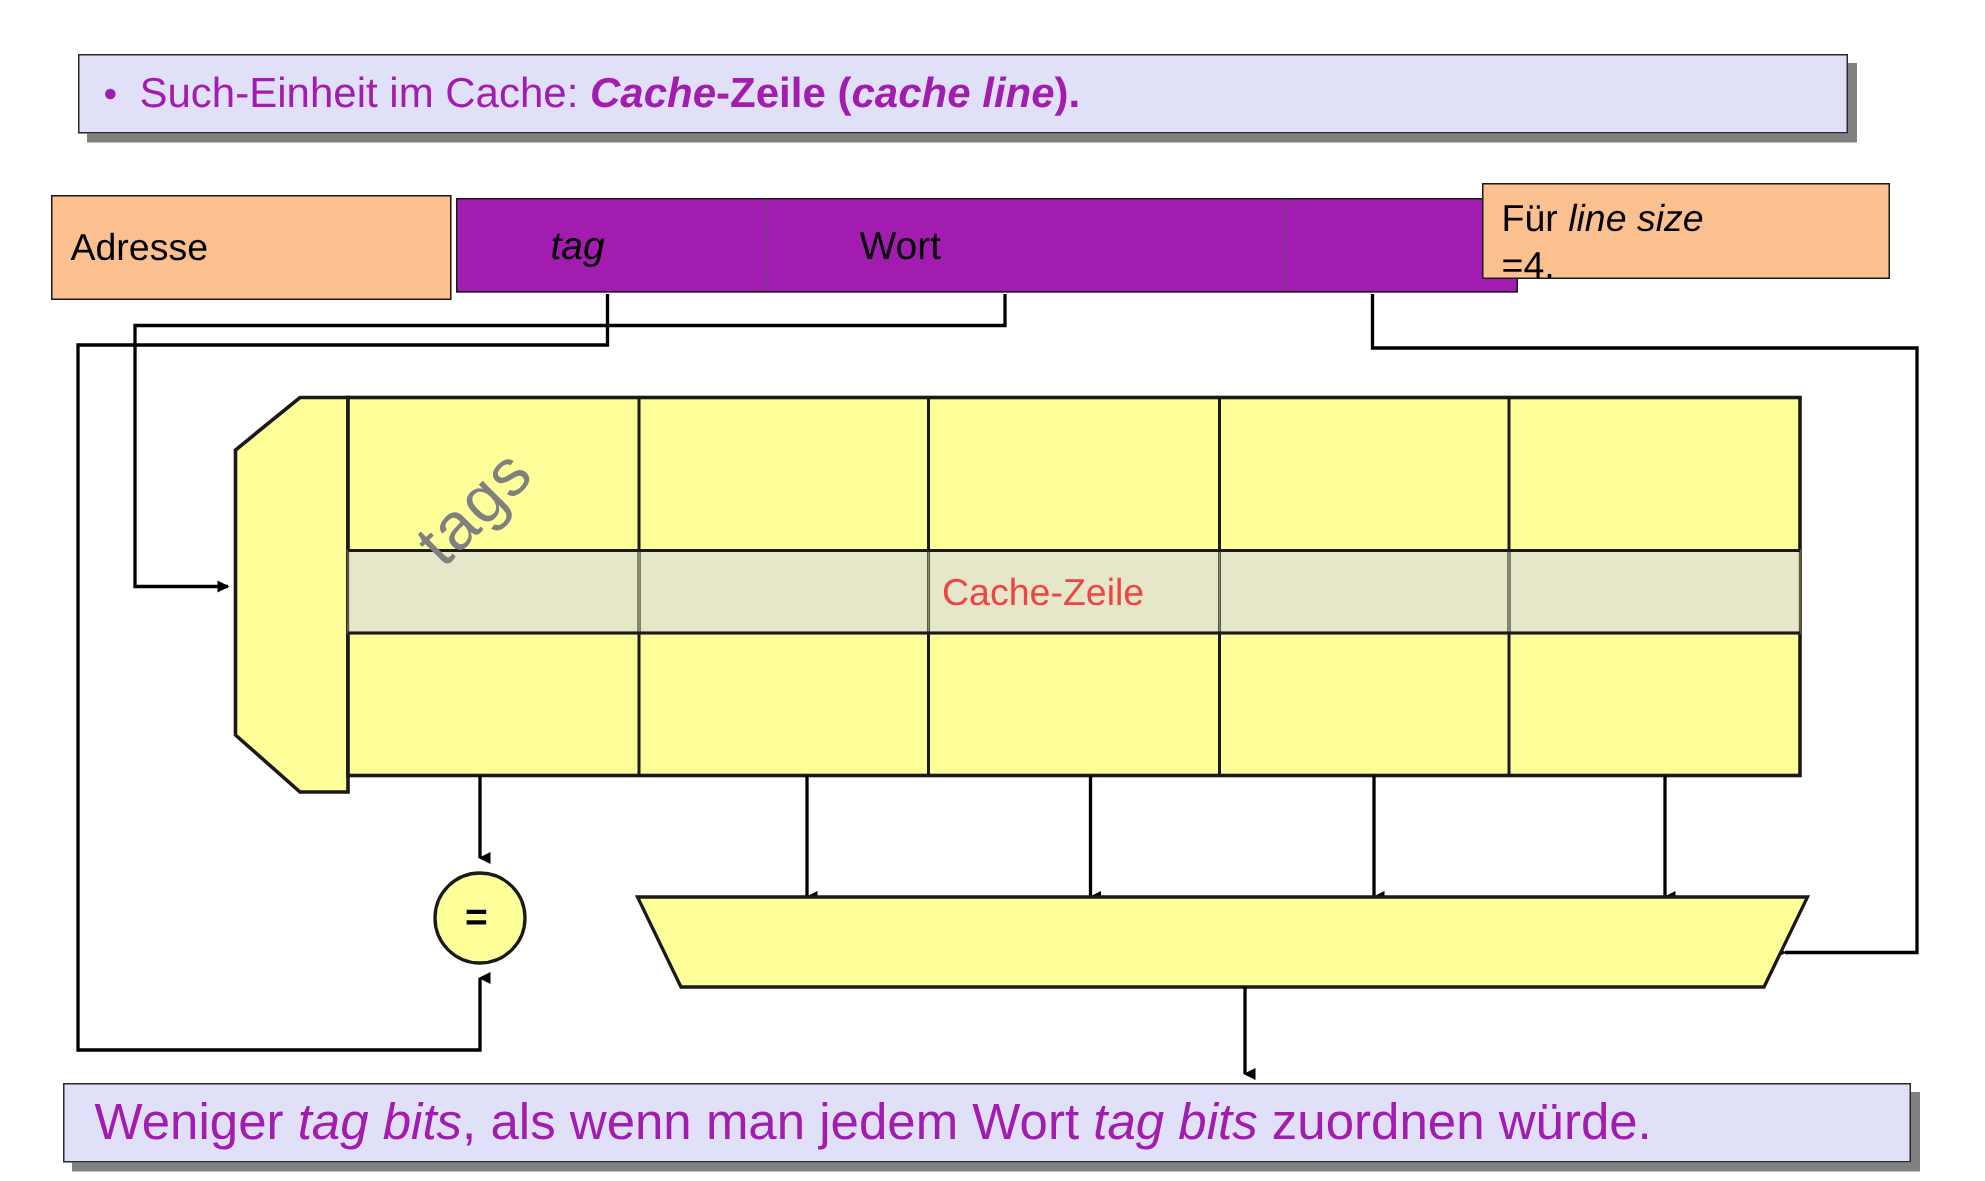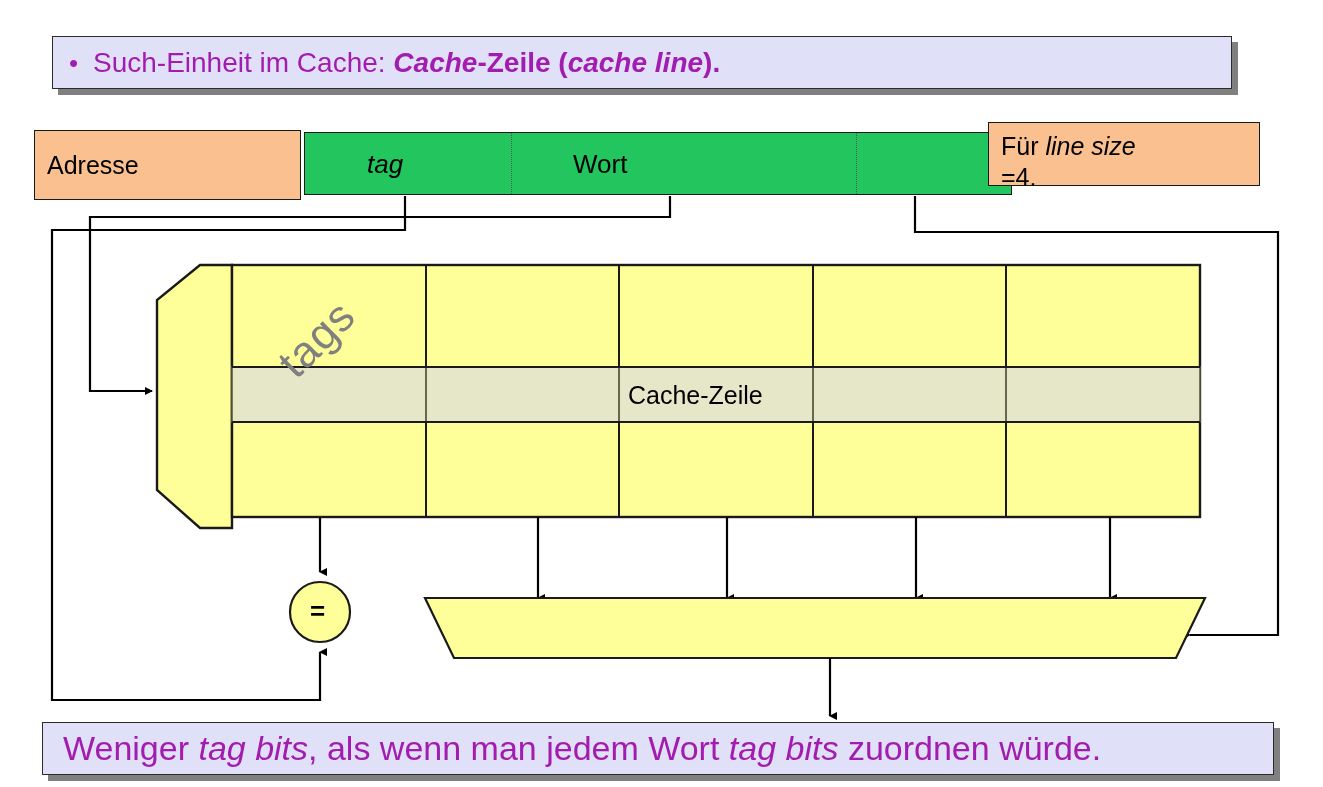--- a/index.html
+++ b/index.html
@@ -93,21 +93,21 @@
   }
 
   
   #address-bar {
     position: absolute;
     left: 304px;
     top: 132px;
     width: 708px;
     height: 63px;
     box-sizing: border-box;
-    background: #22c55e;
+    background: #a21caf;
     border: 1px solid #1a1a1a;
     text-align: right;
   }
   #address-bar .divider {
     position: absolute;
     top: 0; bottom: 0;
     width: 0;
     border-left: 1px dotted #555;
   }
   #address-bar .field-label {
@@ -125,21 +125,21 @@
     left: 0; top: 0;
     width: 1323px;
     height: 787px;
     pointer-events: none;
   }
 
   
   .cell-label {
     position: absolute;
     font-size: 25px;
-    color: #000000;
+    color: #ef4444;
     white-space: nowrap;
   }
   #cache-zeile-label {
     left: 628px;
     top: 381px;
   }
   #tags-label {
     left: 268px;
     top: 352px;
     font-size: 44px;

